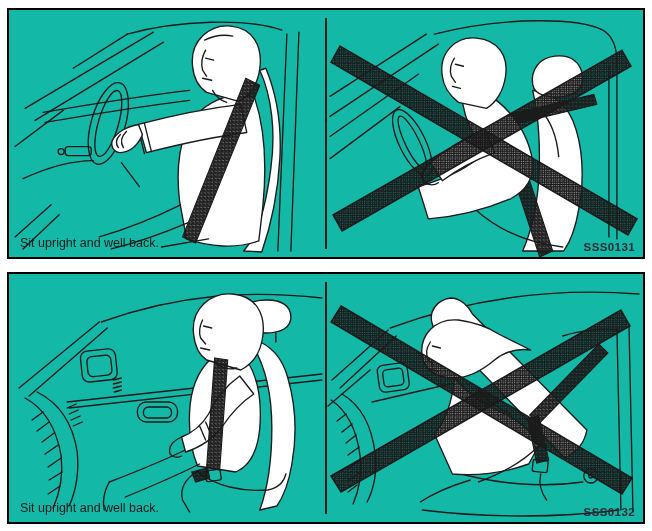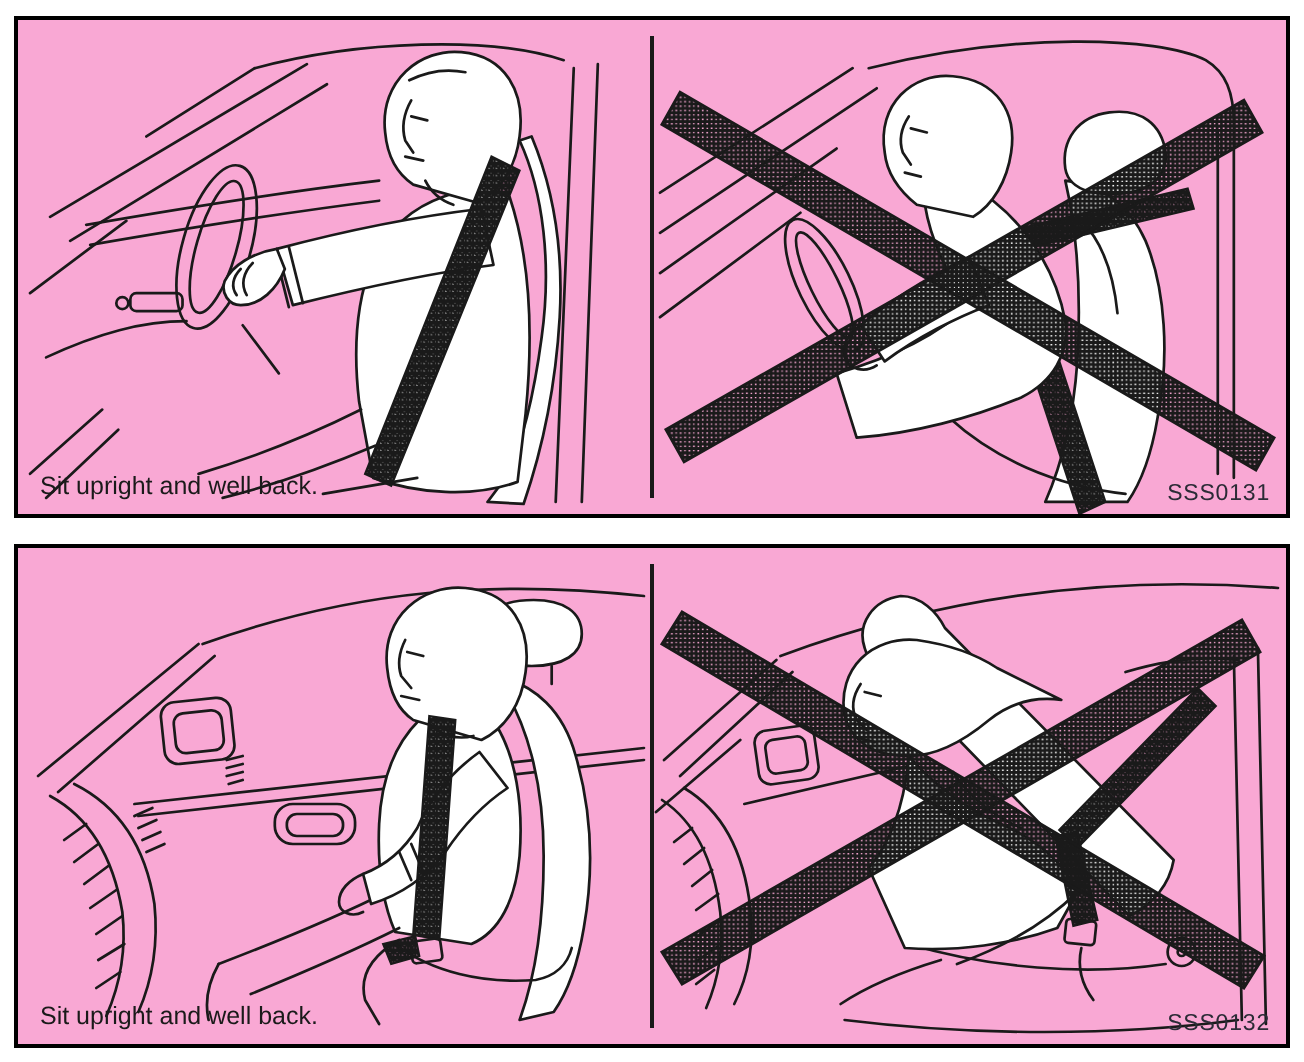--- a/index.html
+++ b/index.html
@@ -2,39 +2,39 @@
 <html><head>
 <meta charset="utf-8">
 <style>
   html,body{margin:0;padding:0;}
   body{
     width:652px;height:531px;position:relative;overflow:hidden;
     background:#ffffff;font-family:"Liberation Sans",sans-serif;color:#1a1a1a;
   }
   .panel{
     position:absolute;left:7px;width:638px;box-sizing:border-box;
-    border:2px solid #000;background:#f9a8d4;
+    border:2px solid #000;background:#14b8a6;
   }
   #panel-top{top:8px;height:251px;}
   #panel-bottom{top:272px;height:252px;}
   .half{position:absolute;top:0;height:100%;width:50%;overflow:hidden;}
   .half.left{left:0;}
   .half.right{right:0;}
   .divider{
     position:absolute;left:50%;top:8px;bottom:8px;width:2px;
     margin-left:-1px;background:#1a1a1a;
   }
   .fig-svg{position:absolute;left:0;top:0;width:100%;height:100%;display:block;}
   .caption{
     position:absolute;left:11px;bottom:7px;font-size:12.5px;line-height:14px;
     color:#1a1a1a;white-space:nowrap;
   }
   .code{
     position:absolute;right:8px;bottom:3px;font-size:11.5px;line-height:13px;
-    letter-spacing:.4px;color:#2b2b36;font-weight:normal;white-space:nowrap;
+    letter-spacing:.4px;color:#2b2b36;font-weight:bold;white-space:nowrap;
   }
   
   svg .ln, svg path, svg ellipse, svg circle, svg rect, svg line{
     fill:none;stroke:#1a1a1a;stroke-width:1.35;
     stroke-linecap:round;stroke-linejoin:round;
   }
   svg .wf{fill:#ffffff;}
   svg .belt{fill:url(#hatch-belt);stroke:#1a1a1a;stroke-width:1.1;}
   svg .xband{fill:url(#hatch-x);stroke:#1a1a1a;stroke-width:1.5;}
 </style>

